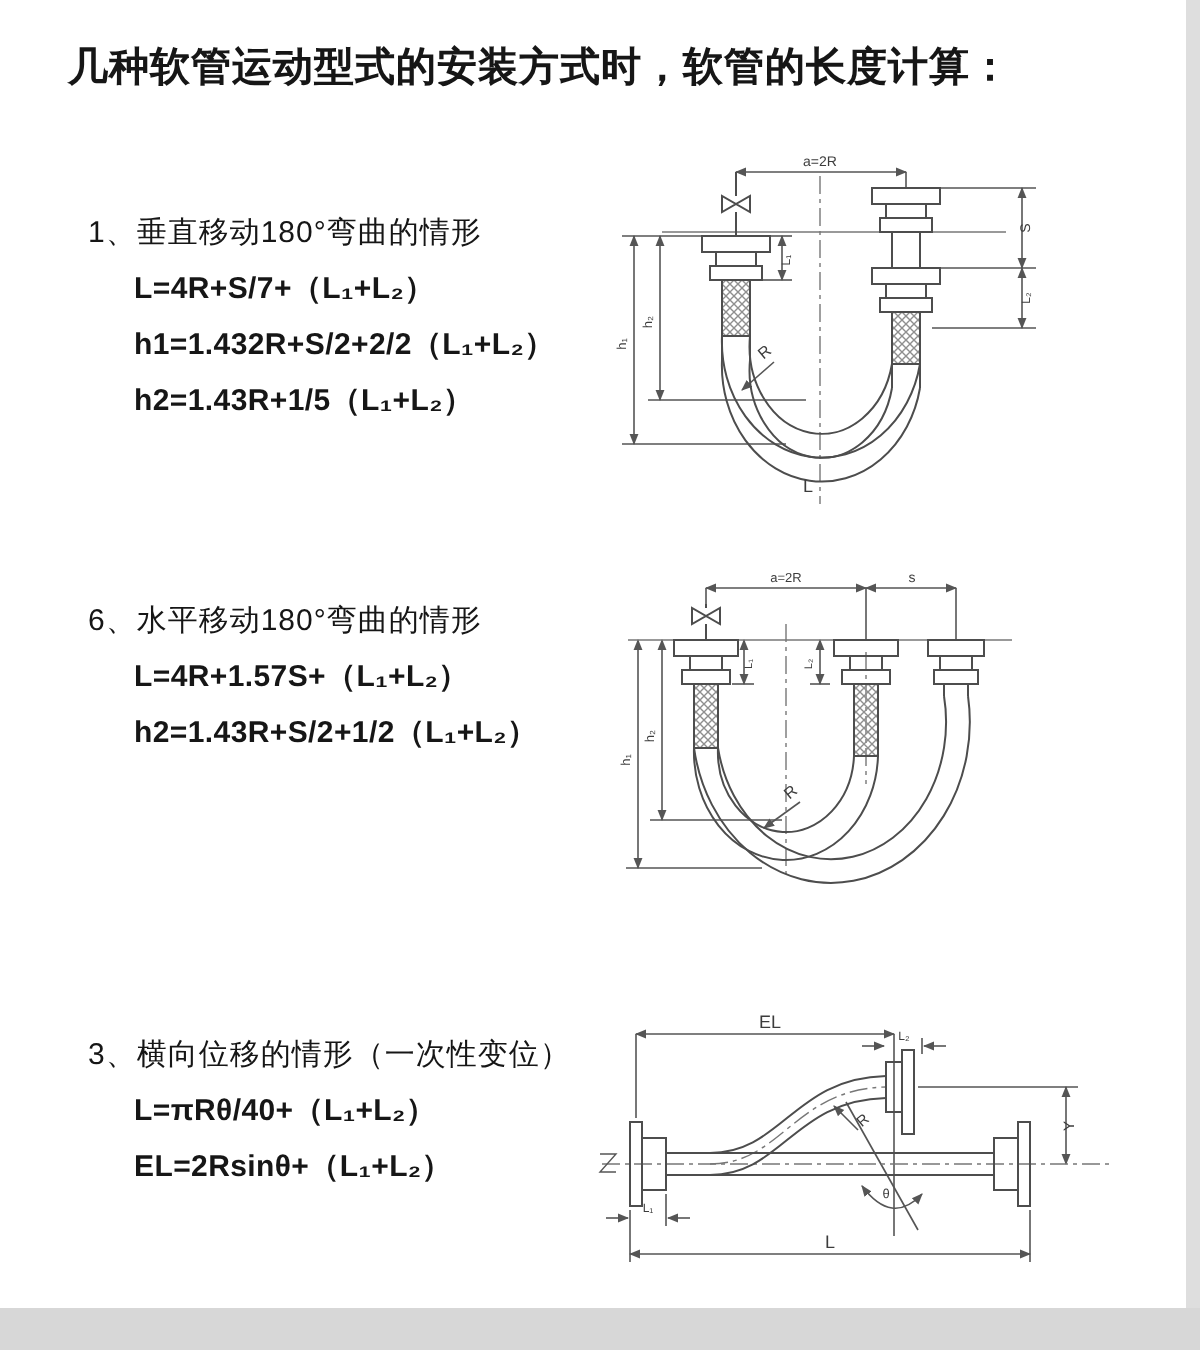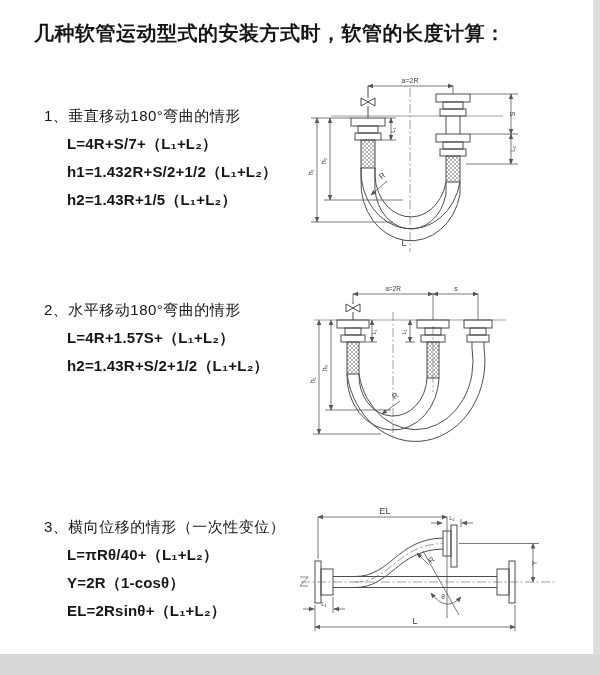--- a/index.html
+++ b/index.html
@@ -27,34 +27,33 @@
   .edge-bottom{position:absolute;left:0;top:654px;width:600px;height:21px;background:#d7d7d7;}
 </style>
 </head>
 <body>
 
 <div class="page-title">几种软管运动型式的安装方式时，软管的长度计算：</div>
 
 <div class="section" id="section-1">
   <div class="sec-heading">1、垂直移动180°弯曲的情形</div>
   <div class="formula">L=4R+S/7+（L₁+L₂）</div>
-  <div class="formula">h1=1.432R+S/2+1/2（L₁+L₂）</div>
+  <div class="formula">h1=1.432R+S/2+2/2（L₁+L₂）</div>
   <div class="formula">h2=1.43R+1/5（L₁+L₂）</div>
 </div>
 
 <div class="section" id="section-2">
-  <div class="sec-heading">2、水平移动180°弯曲的情形</div>
+  <div class="sec-heading">6、水平移动180°弯曲的情形</div>
   <div class="formula">L=4R+1.57S+（L₁+L₂）</div>
   <div class="formula">h2=1.43R+S/2+1/2（L₁+L₂）</div>
 </div>
 
 <div class="section" id="section-3">
   <div class="sec-heading">3、横向位移的情形（一次性变位）</div>
   <div class="formula">L=πRθ/40+（L₁+L₂）</div>
-  <div class="formula">Y=2R（1-cosθ）</div>
   <div class="formula">EL=2Rsinθ+（L₁+L₂）</div>
 </div>
 
 <svg class="diagram" id="diagram-1" width="225" height="190" viewBox="0 0 225 190">
   <defs>
     <marker id="arr1" viewBox="0 0 10 10" refX="9" refY="5" markerWidth="7" markerHeight="7" orient="auto-start-reverse">
       <path d="M0,1 L10,5 L0,9 z" fill="#555"></path>
     </marker>
     <pattern id="braid1" width="4" height="4" patternUnits="userSpaceOnUse">
       <path d="M0,0 L4,4 M4,0 L0,4" stroke="#8f8f8f" stroke-width="0.7"></path>

